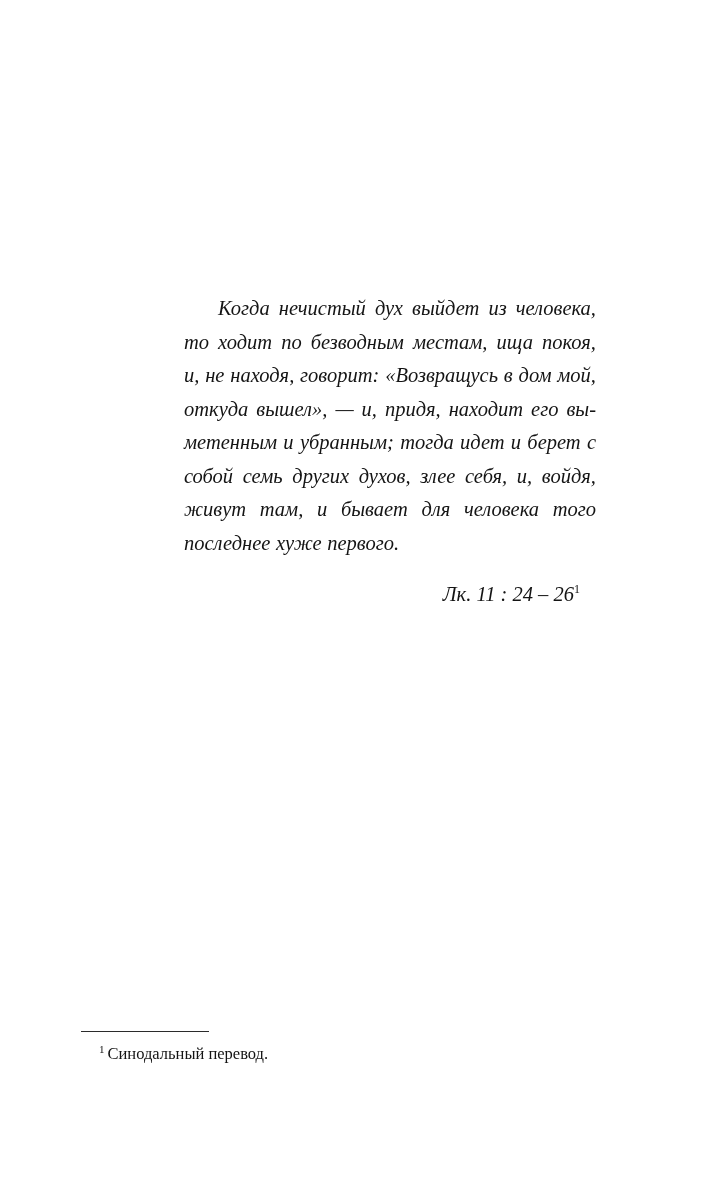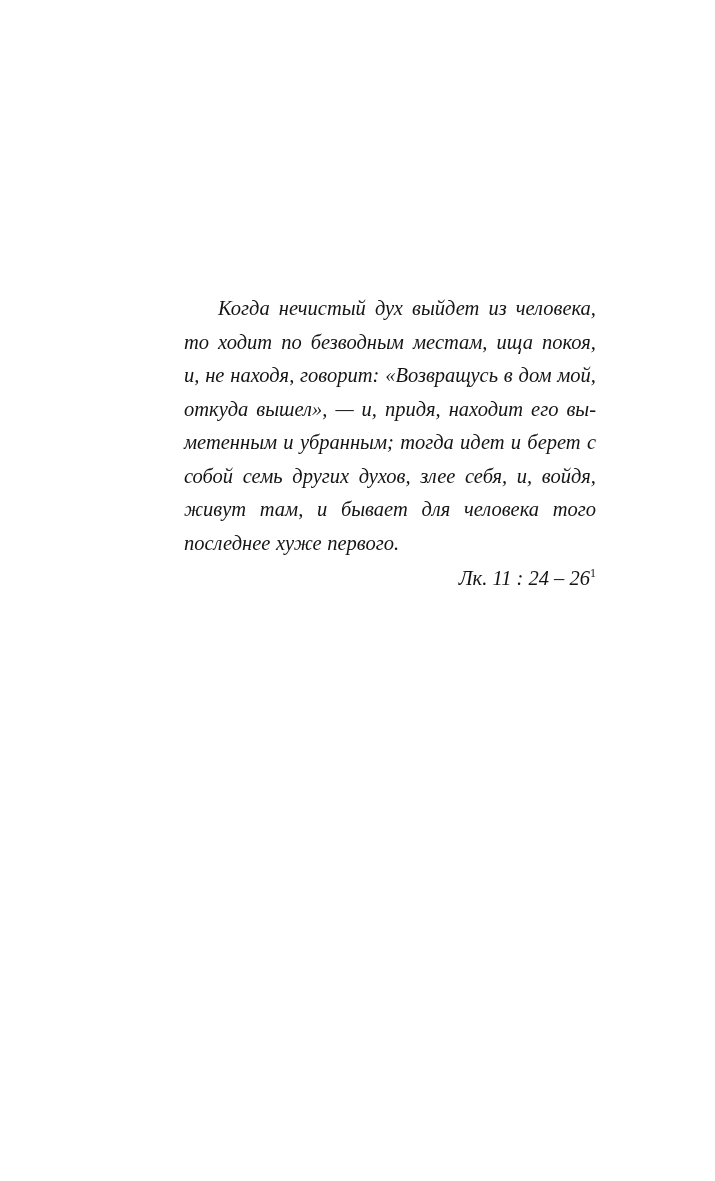--- a/index.html
+++ b/index.html
@@ -43,21 +43,21 @@
     word-spacing: 0.5px;
   }
 
   .epigraph-source {
     font-family: "Liberation Serif", serif;
     font-style: italic;
     font-size: 20.5px;
     line-height: 33.5px;
     color: #141414;
     text-align: right;
-    margin: 0;
+    margin: 16px;
     padding-top: 2px;
   }
 
   .epigraph-source sup {
     font-size: 12px;
     font-style: normal;
     vertical-align: super;
     line-height: 0;
   }
 
@@ -98,14 +98,20 @@
 
 <div class="page">
 
   <div class="epigraph">
     <p class="epigraph-text">Когда нечистый дух выйдет из человека, то ходит по безводным ме­стам, ища покоя, и, не находя, гово­рит: «Возвращусь в дом мой, откуда вышел», — и, придя, находит его вы­метенным и убранным; тогда идет и берет с собой семь других духов, злее себя, и, войдя, живут там, и бывает для человека того последнее хуже пер­вого.</p>
     <p class="epigraph-source">
       <span>Лк. 11 : 24 – 26</span><sup>1</sup>
     </p>
   </div>
 
+  <div class="footnote-area">
+    <div class="footnote-rule"></div>
+    <p class="footnote-text">
+      <sup>1</sup><span>Синодальный перевод.</span>
+    </p>
+  </div>
 
 </div>
 
 </body></html>

